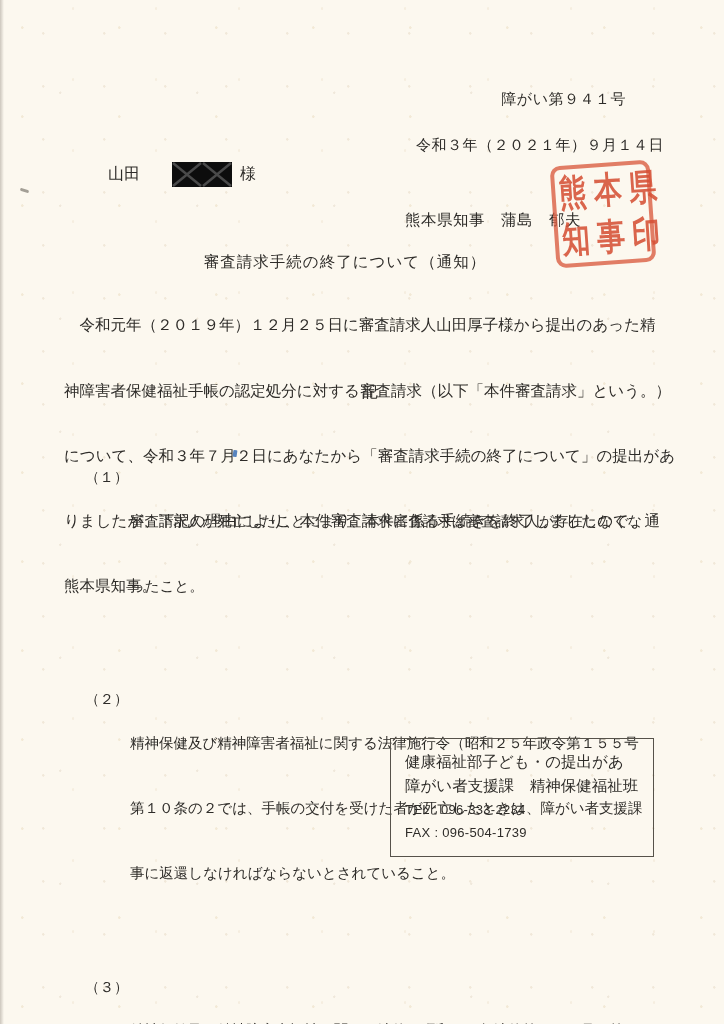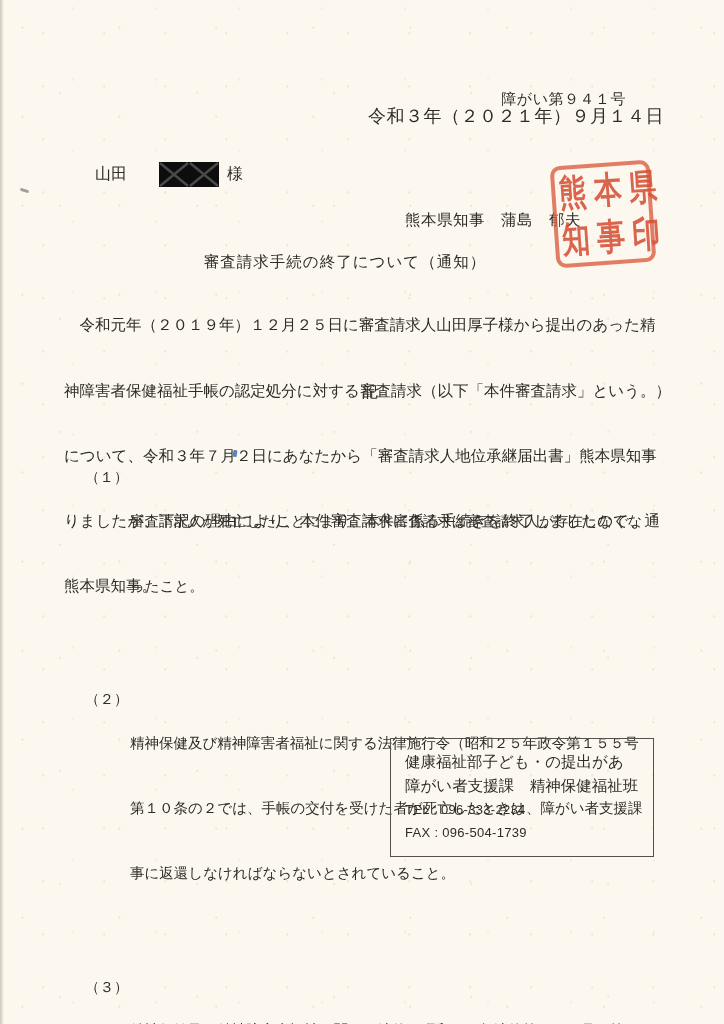--- a/index.html
+++ b/index.html
@@ -18,22 +18,22 @@
     color:#2e2c29;
     overflow:hidden;
     padding-left:41px;
   }
   .edge-shade{
     position:absolute;left:0;top:0;bottom:0;width:4px;
     background:linear-gradient(to right, rgba(80,70,60,.28), rgba(80,70,60,0));
   }
   .abs{position:absolute;white-space:pre;}
   .doc-number{top:90px;right:139px;font-size:15px;letter-spacing:.5px;}
-  .doc-date{top:104px;right:101px;font-size:18px;letter-spacing:.5px;}
-  .addressee{top:162px;left:95px;font-size:16px;display:flex;align-items:center;gap:8px;}
+  .doc-date{top:136px;right:101px;font-size:15px;letter-spacing:.5px;}
+  .addressee{top:162px;left:108px;font-size:16px;display:flex;align-items:center;gap:8px;}
   .redact{display:inline-block;line-height:0;}
   .sender{top:210px;left:405px;font-size:15.5px;letter-spacing:.5px;}
   .seal{
     position:absolute;left:553px;top:163px;width:92px;height:94px;
     border:4px solid rgba(216,90,62,.78);
     border-radius:10px;
     transform:rotate(-4deg);
     display:grid;
     grid-template-columns:repeat(3,1fr);
     grid-template-rows:1fr 1fr;
@@ -106,21 +106,21 @@
     <span>知</span>
     <span>事</span>
     <span>印</span>
   </div>
 
   <div class="abs title">審査請求手続の終了について（通知）</div>
 
   <div class="abs body-block">
     <div>　令和元年（２０１９年）１２月２５日に審査請求人山田厚子様から提出のあった精</div>
     <div>神障害者保健福祉手帳の認定処分に対する審査請求（以下「本件審査請求」という。）</div>
-    <div>について、令和３年７月２日にあなたから「審査請求人地位承継届出書」熊本県知事</div>
+    <div>について、令和３年７月２日にあなたから「審査請求手続の終了について」の提出があ</div>
     <div>りましたが、下記の理由により、本件審査請求に係る手続きを終了しましたので、通</div>
     <div>熊本県知事。</div>
   </div>
 
   <div class="abs ki">記</div>
 
   <div class="abs items">
     <div class="item">
       <span class="inum">（１）</span>
       <div class="itext">

